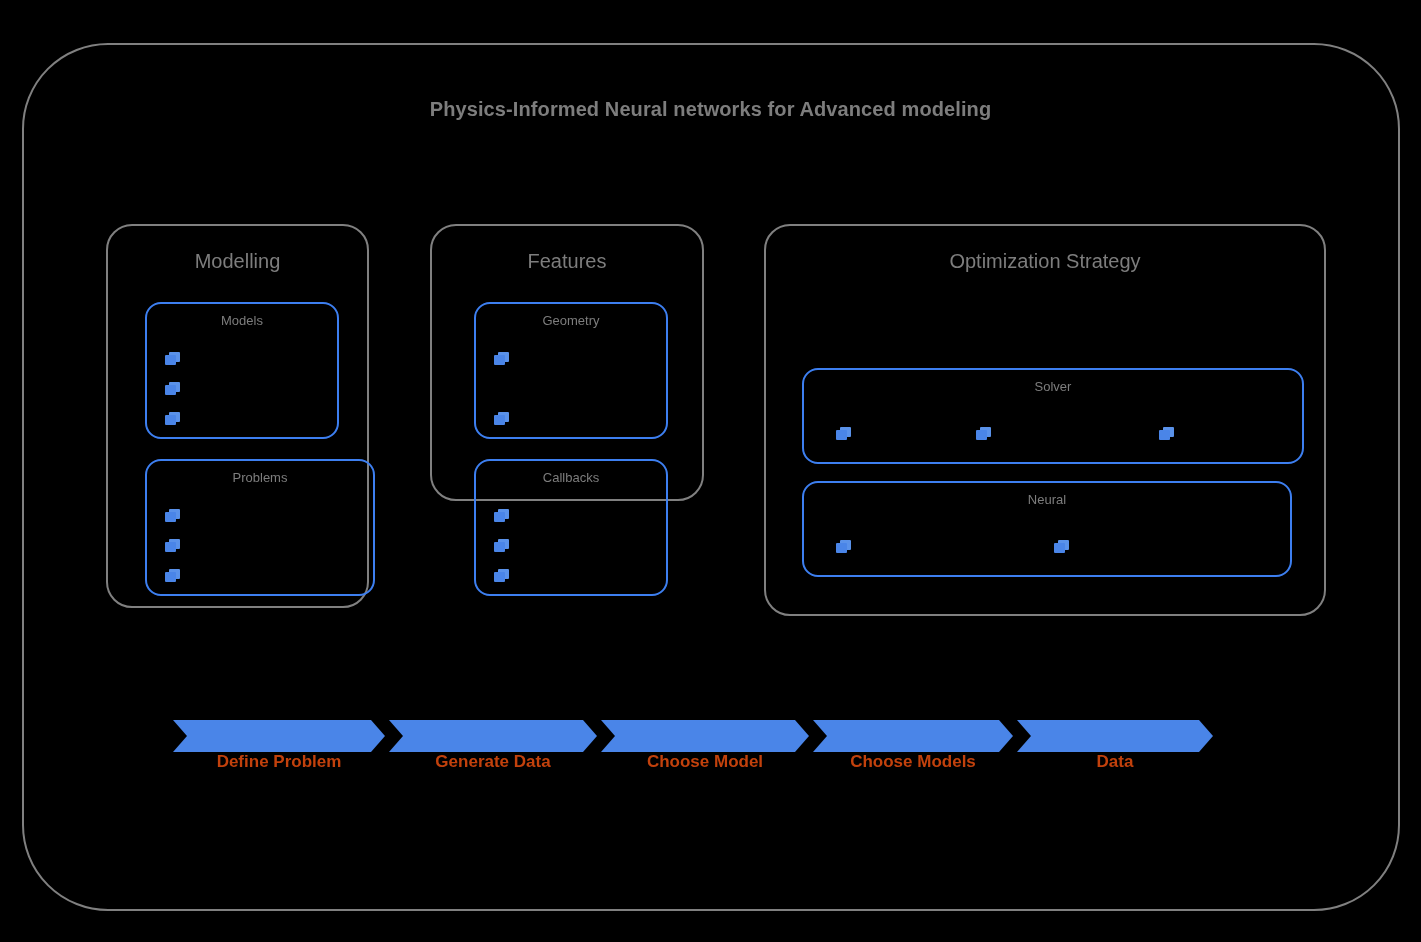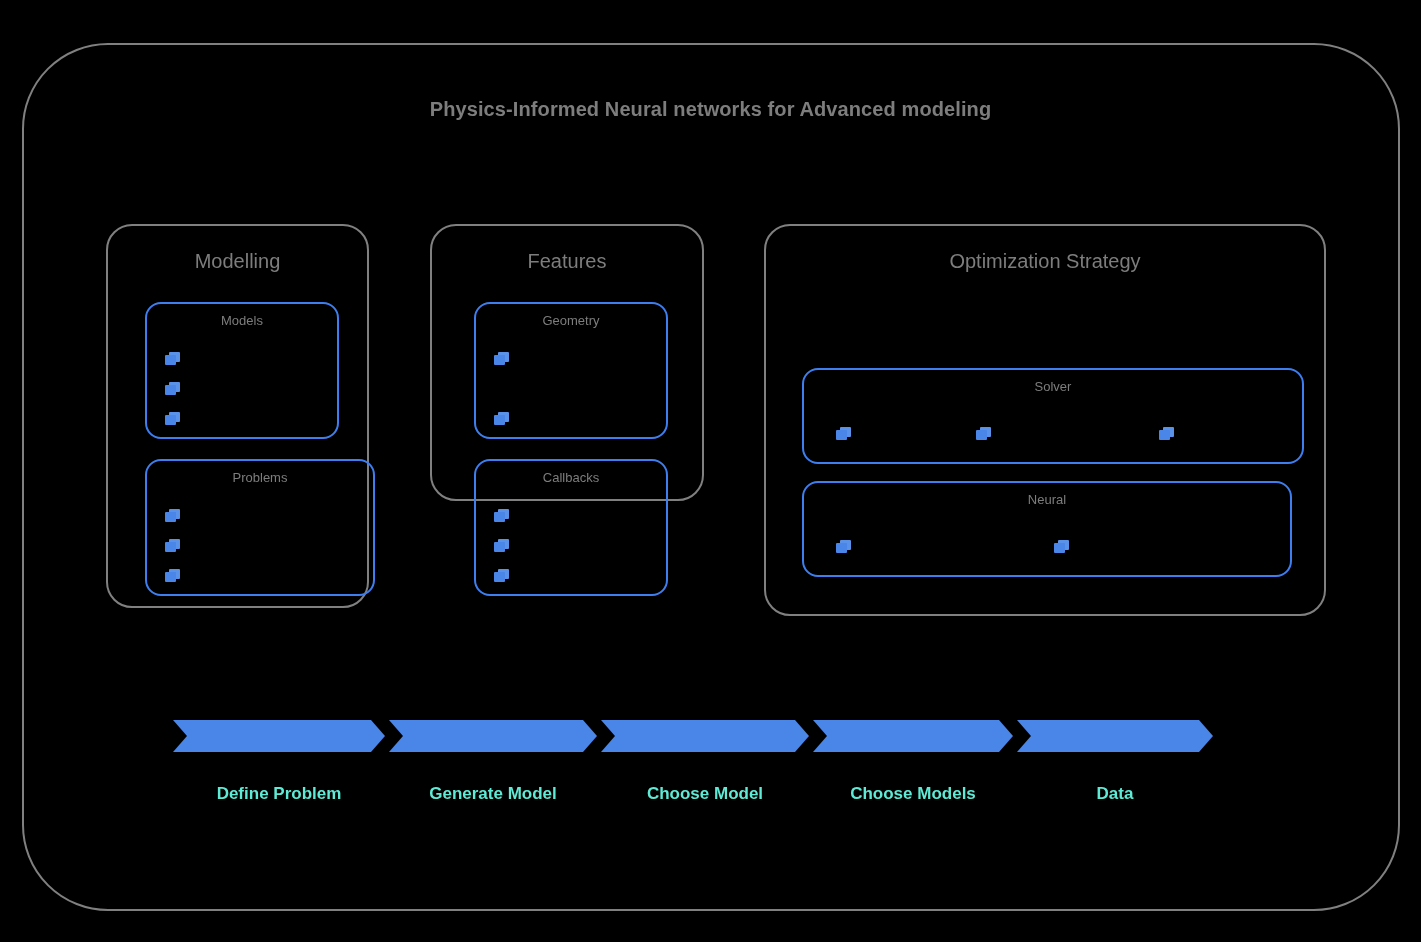--- a/index.html
+++ b/index.html
@@ -163,25 +163,25 @@
     clip-path: polygon(0 0, calc(100% - 14px) 0, 100% 50%, calc(100% - 14px) 100%, 0 100%, 14px 50%);
   }
   .chev-0 { left: 0px;   width: 212px; }
   .chev-1 { left: 216px; width: 208px; }
   .chev-2 { left: 428px; width: 208px; }
   .chev-3 { left: 640px; width: 200px; }
   .chev-4 { left: 844px; width: 196px; }
 
   .step-label {
     position: absolute;
-    top: 64px;
+    top: 32px;
     text-align: center;
     font-size: 17px;
     font-weight: bold;
-    color: #5eead4;
+    color: #c2410c;
     white-space: nowrap;
   }
   .lbl-0 { left: 0px;   width: 212px; }
   .lbl-1 { left: 216px; width: 208px; }
   .lbl-2 { left: 428px; width: 208px; }
   .lbl-3 { left: 640px; width: 200px; }
   .lbl-4 { left: 844px; width: 196px; }
 </style>
 </head>
 <body>
@@ -292,17 +292,17 @@
 
 <div id="pipeline">
   <div class="chevron-row">
     <div class="chevron chev-0 first"></div>
     <div class="chevron chev-1"></div>
     <div class="chevron chev-2"></div>
     <div class="chevron chev-3"></div>
     <div class="chevron chev-4"></div>
   </div>
   <div class="step-label lbl-0">Define Problem</div>
-  <div class="step-label lbl-1">Generate Model</div>
+  <div class="step-label lbl-1">Generate Data</div>
   <div class="step-label lbl-2">Choose Model</div>
   <div class="step-label lbl-3">Choose Models</div>
   <div class="step-label lbl-4">Data</div>
 </div>
 
 </body></html>

